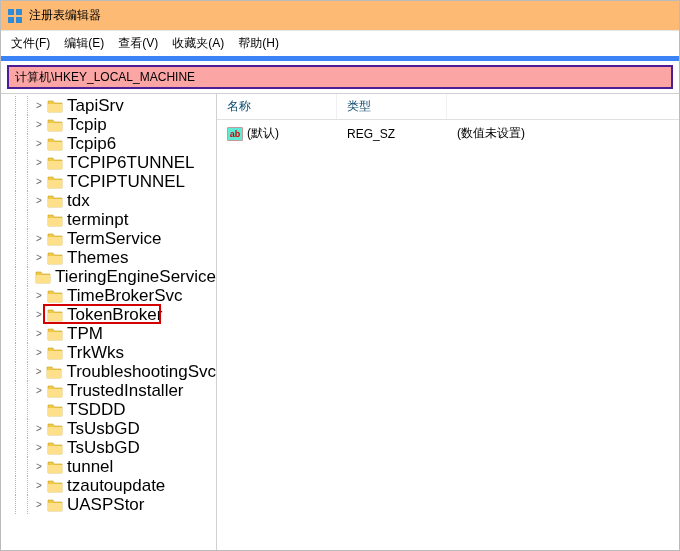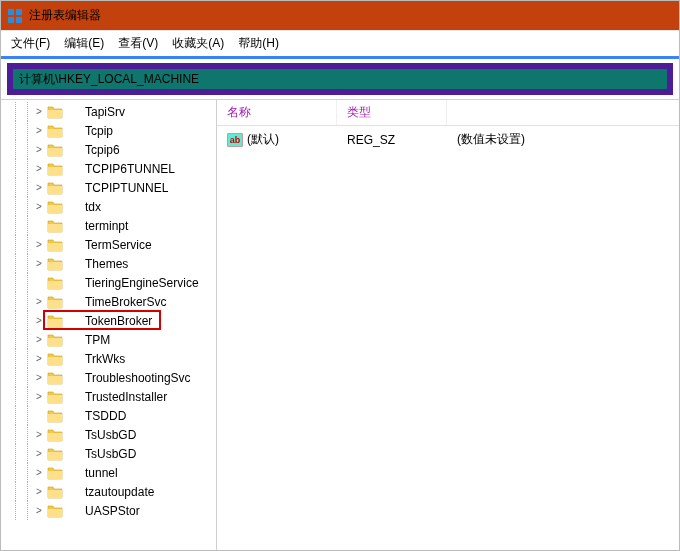--- a/index.html
+++ b/index.html
@@ -13,48 +13,48 @@
     height: 551px;
     overflow: hidden;
     border: 1px solid #bbb;
   }
   .titlebar {
     display: flex;
     align-items: center;
     height: 30px;
     padding: 0 6px;
     border-bottom: 1px solid #e5e5e5;
-    background: #c2410c;
+    background: #fdba74;
   }
   .titlebar .app-icon {
     width: 16px; height: 16px;
     margin-right: 6px;
     display: inline-flex;
     align-items: center; justify-content: center;
   }
   .titlebar .title { font-size: 12px; }
   .menubar {
     display: flex;
     gap: 14px;
     padding: 4px 10px;
-    border-bottom: 3px solid #3b82f6;
+    border-bottom: 5px solid #3b82f6;
     font-size: 12px;
   }
   .menubar span { cursor: default; }
   .addressbar {
     padding: 4px 6px;
     border-bottom: 1px solid #d0d0d0;
   }
   .addressbar input {
     width: 100%;
-    border: 6px solid #4c1d95;
+    border: 2px solid #4c1d95;
     padding: 3px 6px;
     font-family: inherit;
     font-size: 12px;
-    background: #0f766e;
+    background: #fca5a5;
   }
   .workspace {
     display: flex;
     height: calc(100% - 30px - 26px - 28px);
     position: relative;
   }
   .tree-pane {
     width: 216px;
     border-right: 1px solid #d0d0d0;
     overflow: hidden;
@@ -63,21 +63,21 @@
   }
   .list-pane {
     flex: 1;
     display: flex;
     flex-direction: column;
   }
   .list-header {
     display: flex;
     border-bottom: 1px solid #e0e0e0;
     font-size: 12px;
-    color: #a21caf;
+    color: #0c4a6e;
   }
   .list-header .col {
     padding: 4px 10px;
     border-right: 1px solid #f0f0f0;
   }
   .col-name { width: 120px; }
   .col-type { width: 110px; }
   .col-data { flex: 1; }
   .list-body { flex: 1; }
   .list-row {
@@ -140,21 +140,21 @@
     align-items: center;
     justify-content: center;
     color: #666;
     font-size: 10px;
   }
   .folder-icon {
     width: 16px; height: 14px;
     display: inline-block;
     margin: 0 4px 0 2px;
   }
-  .label { font-size: 12px; margin-left: 18px; }
+  .label { font-size: 17px; }
   .highlight-box {
     position: absolute;
     border: 2px solid #d40000;
     pointer-events: none;
   }
 </style>
 </head>
 <body>
 
 <div class="titlebar">

